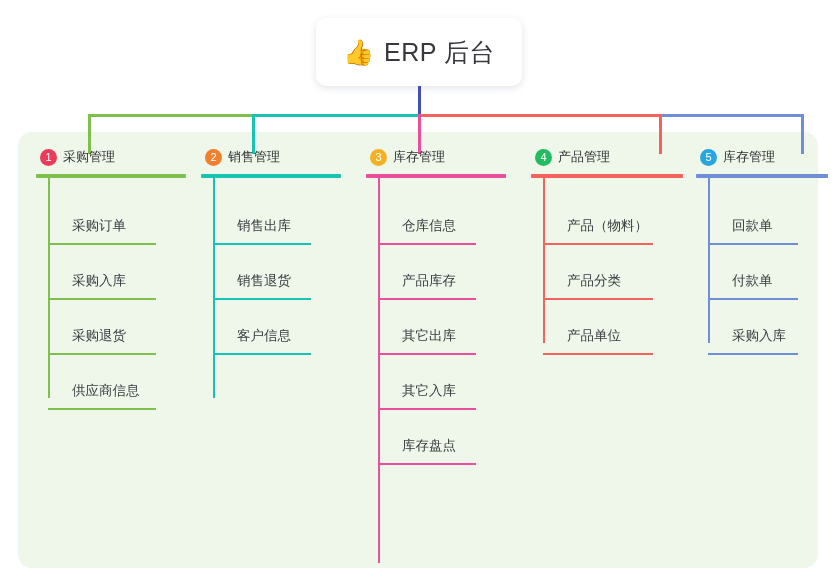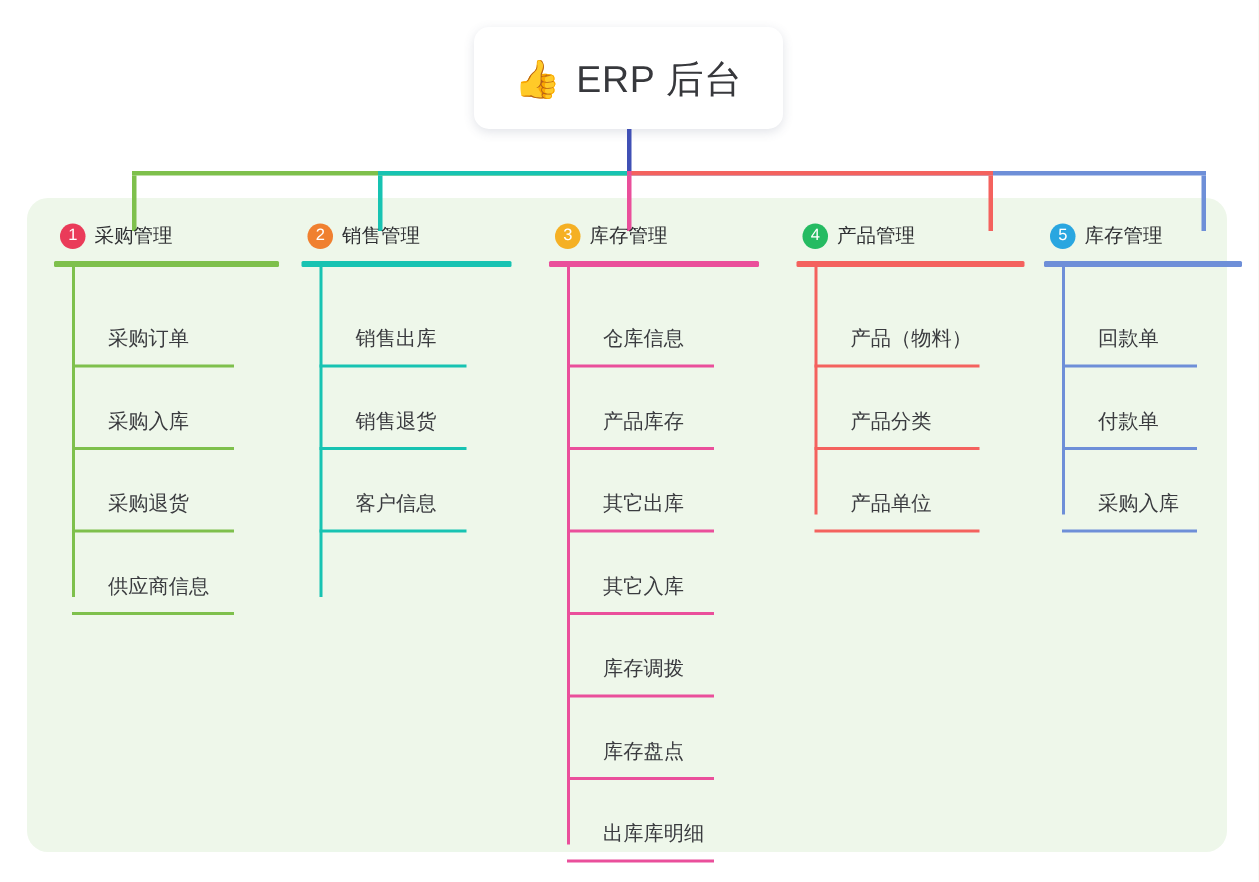--- a/index.html
+++ b/index.html
@@ -234,29 +234,21 @@
           </div>
           <div class="leaf">
             <span class="leaf-label">其它出库</span>
             <div class="leaf-rule" style="background: rgb(234, 79, 155); width: 98px;"></div>
           </div>
           <div class="leaf">
             <span class="leaf-label">其它入库</span>
             <div class="leaf-rule" style="background: rgb(234, 79, 155); width: 98px;"></div>
           </div>
           <div class="leaf">
-            <span class="leaf-label">库存调拨</span>
-            <div class="leaf-rule" style="background: rgb(234, 79, 155); width: 98px;"></div>
-          </div>
-          <div class="leaf">
             <span class="leaf-label">库存盘点</span>
-            <div class="leaf-rule" style="background: rgb(234, 79, 155); width: 98px;"></div>
-          </div>
-          <div class="leaf">
-            <span class="leaf-label">出库库明细</span>
             <div class="leaf-rule" style="background: rgb(234, 79, 155); width: 98px;"></div>
           </div>
         </div>
       </div>
       <div class="vline drop" style="left: 659px; background: rgb(244, 98, 94);"></div>
       <div class="col" style="left: 531px; width: 152px;">
         <div class="col-head">
           <span class="badge" style="background: rgb(37, 187, 98);">4</span>
           <span class="head-text">产品管理</span>
         </div>

